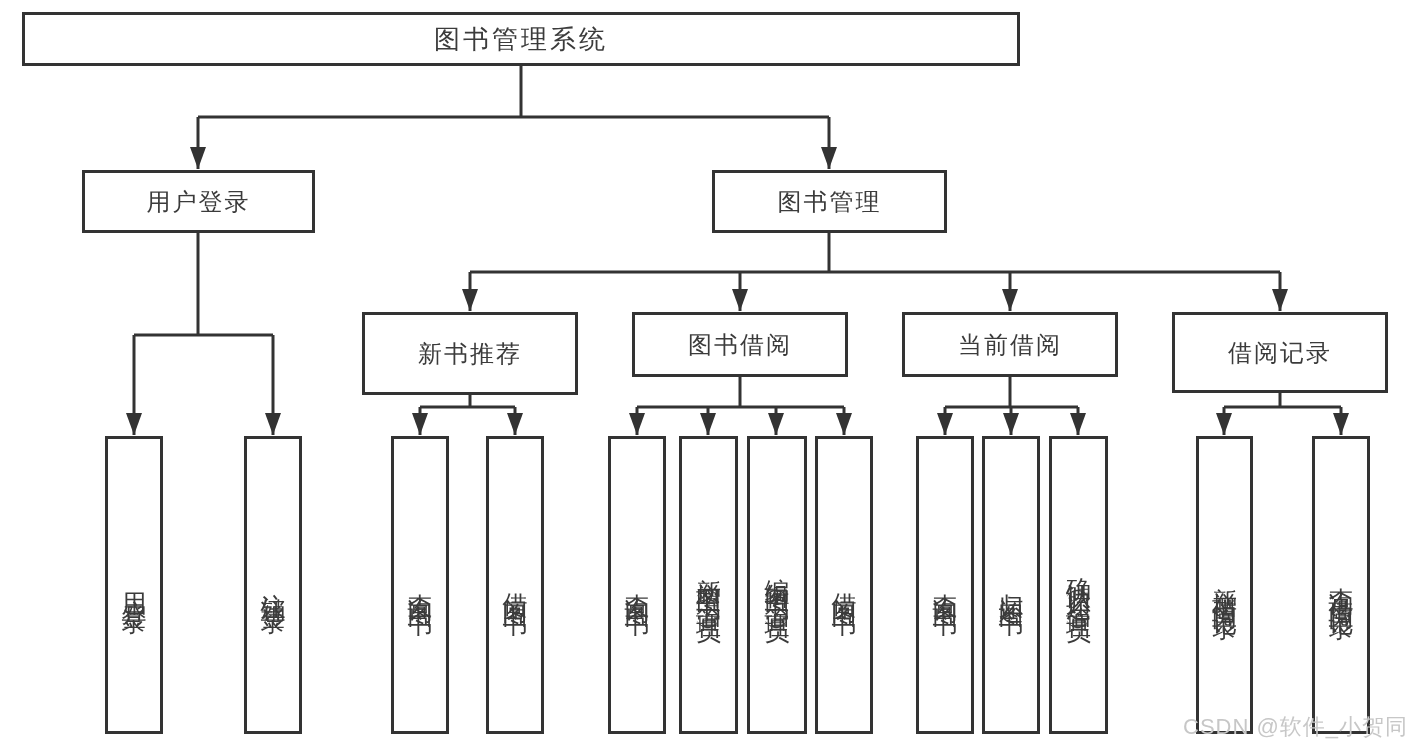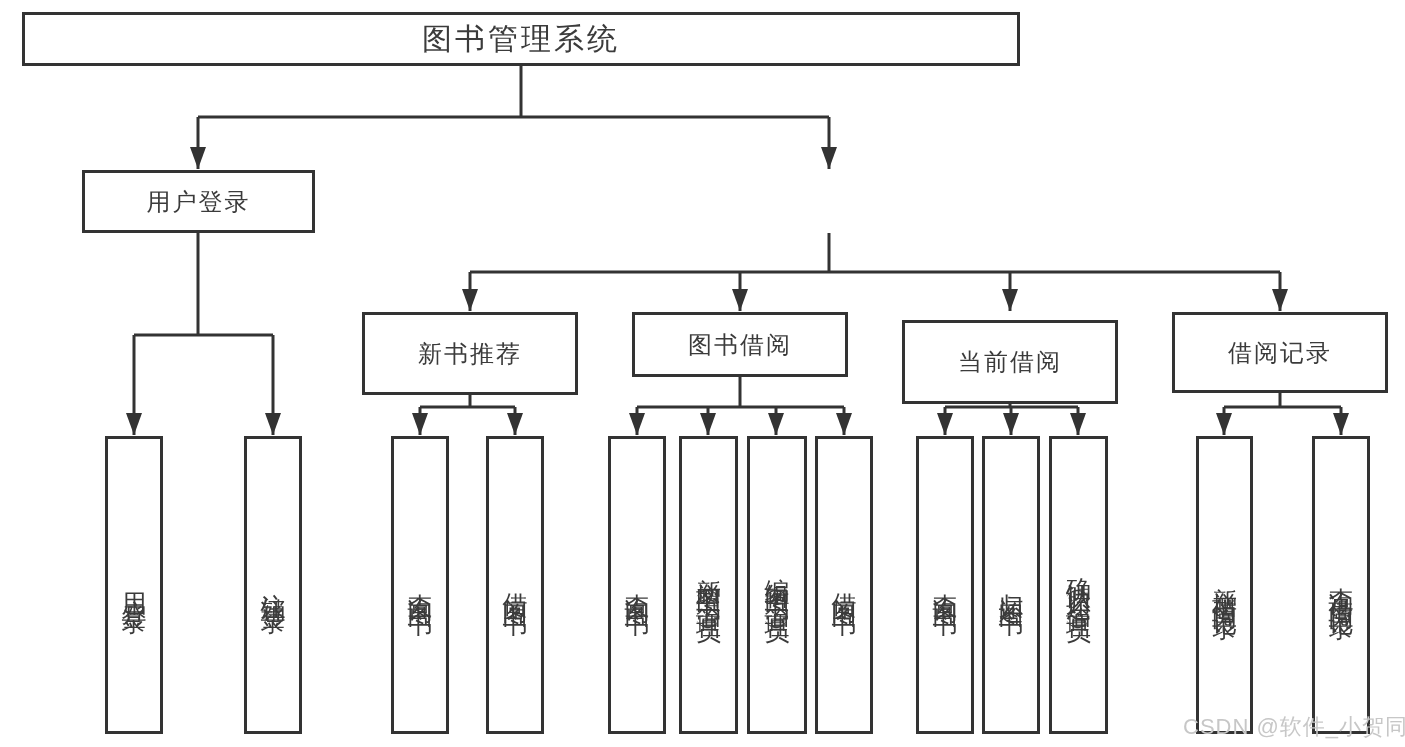--- a/index.html
+++ b/index.html
@@ -21,21 +21,21 @@
     position: absolute;
     box-sizing: border-box;
     border: 3px solid #333333;
     background: #ffffff;
     display: flex;
     align-items: center;
     justify-content: center;
     text-align: center;
   }
   .hnode { font-size: 24px; letter-spacing: 2px; }
-  .root  { font-size: 30px; letter-spacing: 3px; }
+  .root  { font-size: 26px; letter-spacing: 3px; }
   .vnode {
     writing-mode: vertical-rl;
     text-orientation: mixed;
     font-size: 25px;
     letter-spacing: 6px;
     line-height: 1;
   }
   .watermark {
     position: absolute;
     left: 1183px;
@@ -103,24 +103,25 @@
       <path d="M1280 377 V407"></path>
       <path d="M1224 407 H1341"></path>
       <path d="M1224 407 V435" marker-end="url(#ah)"></path>
       <path d="M1341 407 V435" marker-end="url(#ah)"></path>
     </g>
   </svg>
 
   <div class="node root" style="left:22px; top:12px; width:998px; height:54px;">图书管理系统</div>
 
   <div class="node hnode" style="left:82px; top:170px; width:233px; height:63px;">用户登录</div>
+  <div class="node hnode" style="left:712px; top:170px; width:235px; height:63px;">图书管理</div>
 
   <div class="node hnode" style="left:362px; top:312px; width:216px; height:83px;">新书推荐</div>
   <div class="node hnode" style="left:632px; top:312px; width:216px; height:65px;">图书借阅</div>
-  <div class="node hnode" style="left:902px; top:312px; width:216px; height:84px;margin-top:8px;">当前借阅</div>
+  <div class="node hnode" style="left:902px; top:312px; width:216px; height:65px;">当前借阅</div>
   <div class="node hnode" style="left:1172px; top:312px; width:216px; height:81px;">借阅记录</div>
 
   <div class="node vnode" style="left:105px; top:436px; width:58px; height:298px;">用户登录</div>
   <div class="node vnode" style="left:244px; top:436px; width:58px; height:298px;">注销登录</div>
 
   <div class="node vnode" style="left:391px; top:436px; width:58px; height:298px;">查询图书</div>
   <div class="node vnode" style="left:486px; top:436px; width:58px; height:298px;">借阅图书</div>
 
   <div class="node vnode" style="left:608px; top:436px; width:58px; height:298px;">查询图书</div>
   <div class="node vnode" style="left:679px; top:436px; width:59px; height:298px;">新增图书（管理员）</div>

